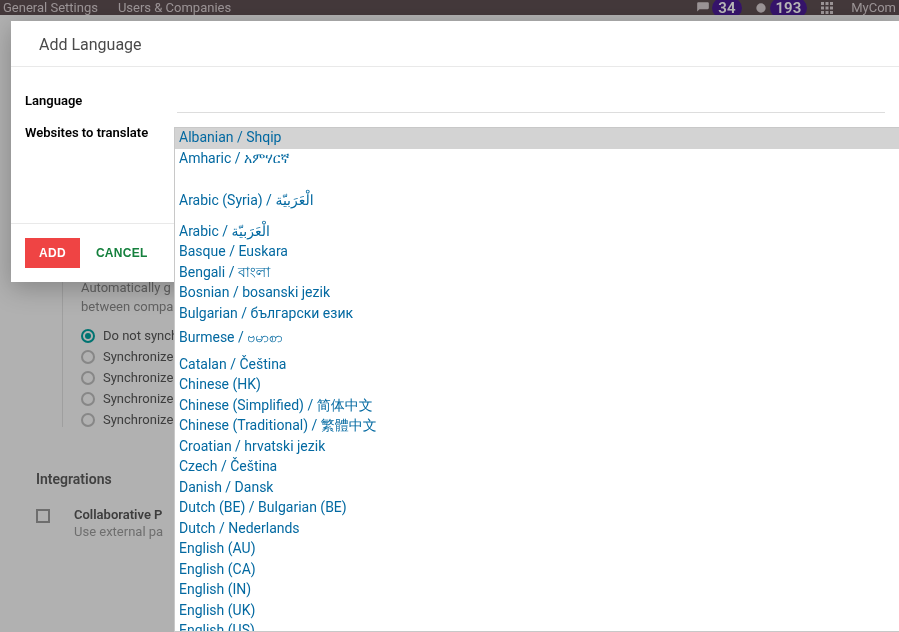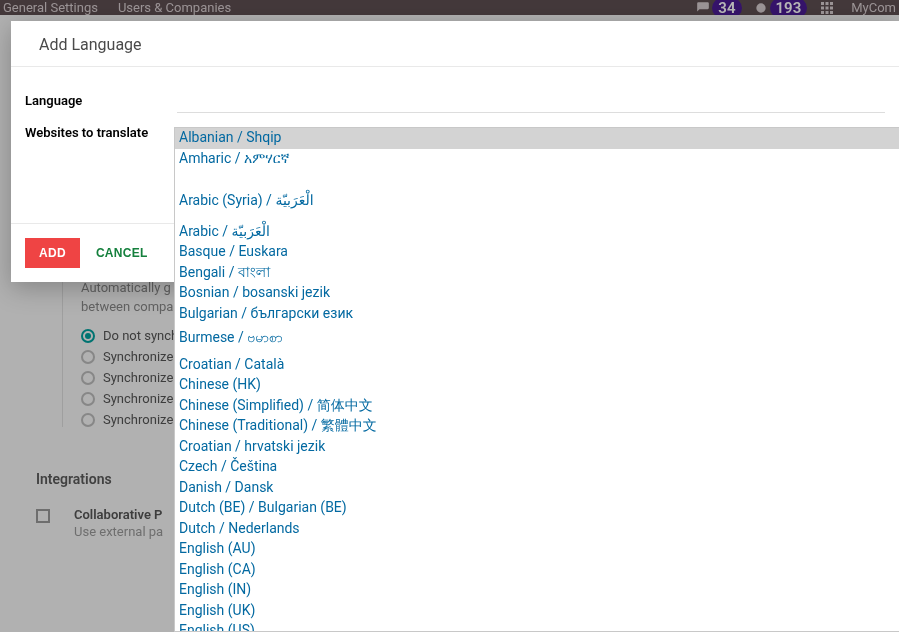--- a/index.html
+++ b/index.html
@@ -140,21 +140,21 @@
 <div class="dropdown" id="lang-dropdown">
     <div class="dd-item highlight">Albanian / Shqip</div>
     <div class="dd-item">Amharic / አምሃርኛ</div>
     <div class="dd-item" style="margin-top: 22px;">Arabic (Syria) / الْعَرَبيّة</div>
     <div class="dd-item" style="margin-top: 10px;">Arabic / الْعَرَبيّة</div>
     <div class="dd-item">Basque / Euskara</div>
     <div class="dd-item">Bengali / বাংলা</div>
     <div class="dd-item">Bosnian / bosanski jezik</div>
     <div class="dd-item">Bulgarian / български език</div>
     <div class="dd-item" style="margin-top: 4px;">Burmese / ဗမာစာ</div>
-    <div class="dd-item" style="margin-top: 6px;">Croatian / Català</div>
+    <div class="dd-item" style="margin-top: 6px;">Catalan / Čeština</div>
     <div class="dd-item">Chinese (HK)</div>
     <div class="dd-item">Chinese (Simplified) / 简体中文</div>
     <div class="dd-item">Chinese (Traditional) / 繁體中文</div>
     <div class="dd-item">Croatian / hrvatski jezik</div>
     <div class="dd-item">Czech / Čeština</div>
     <div class="dd-item">Danish / Dansk</div>
     <div class="dd-item">Dutch (BE) / Bulgarian (BE)</div>
     <div class="dd-item">Dutch / Nederlands</div>
     <div class="dd-item">English (AU)</div>
     <div class="dd-item">English (CA)</div>

